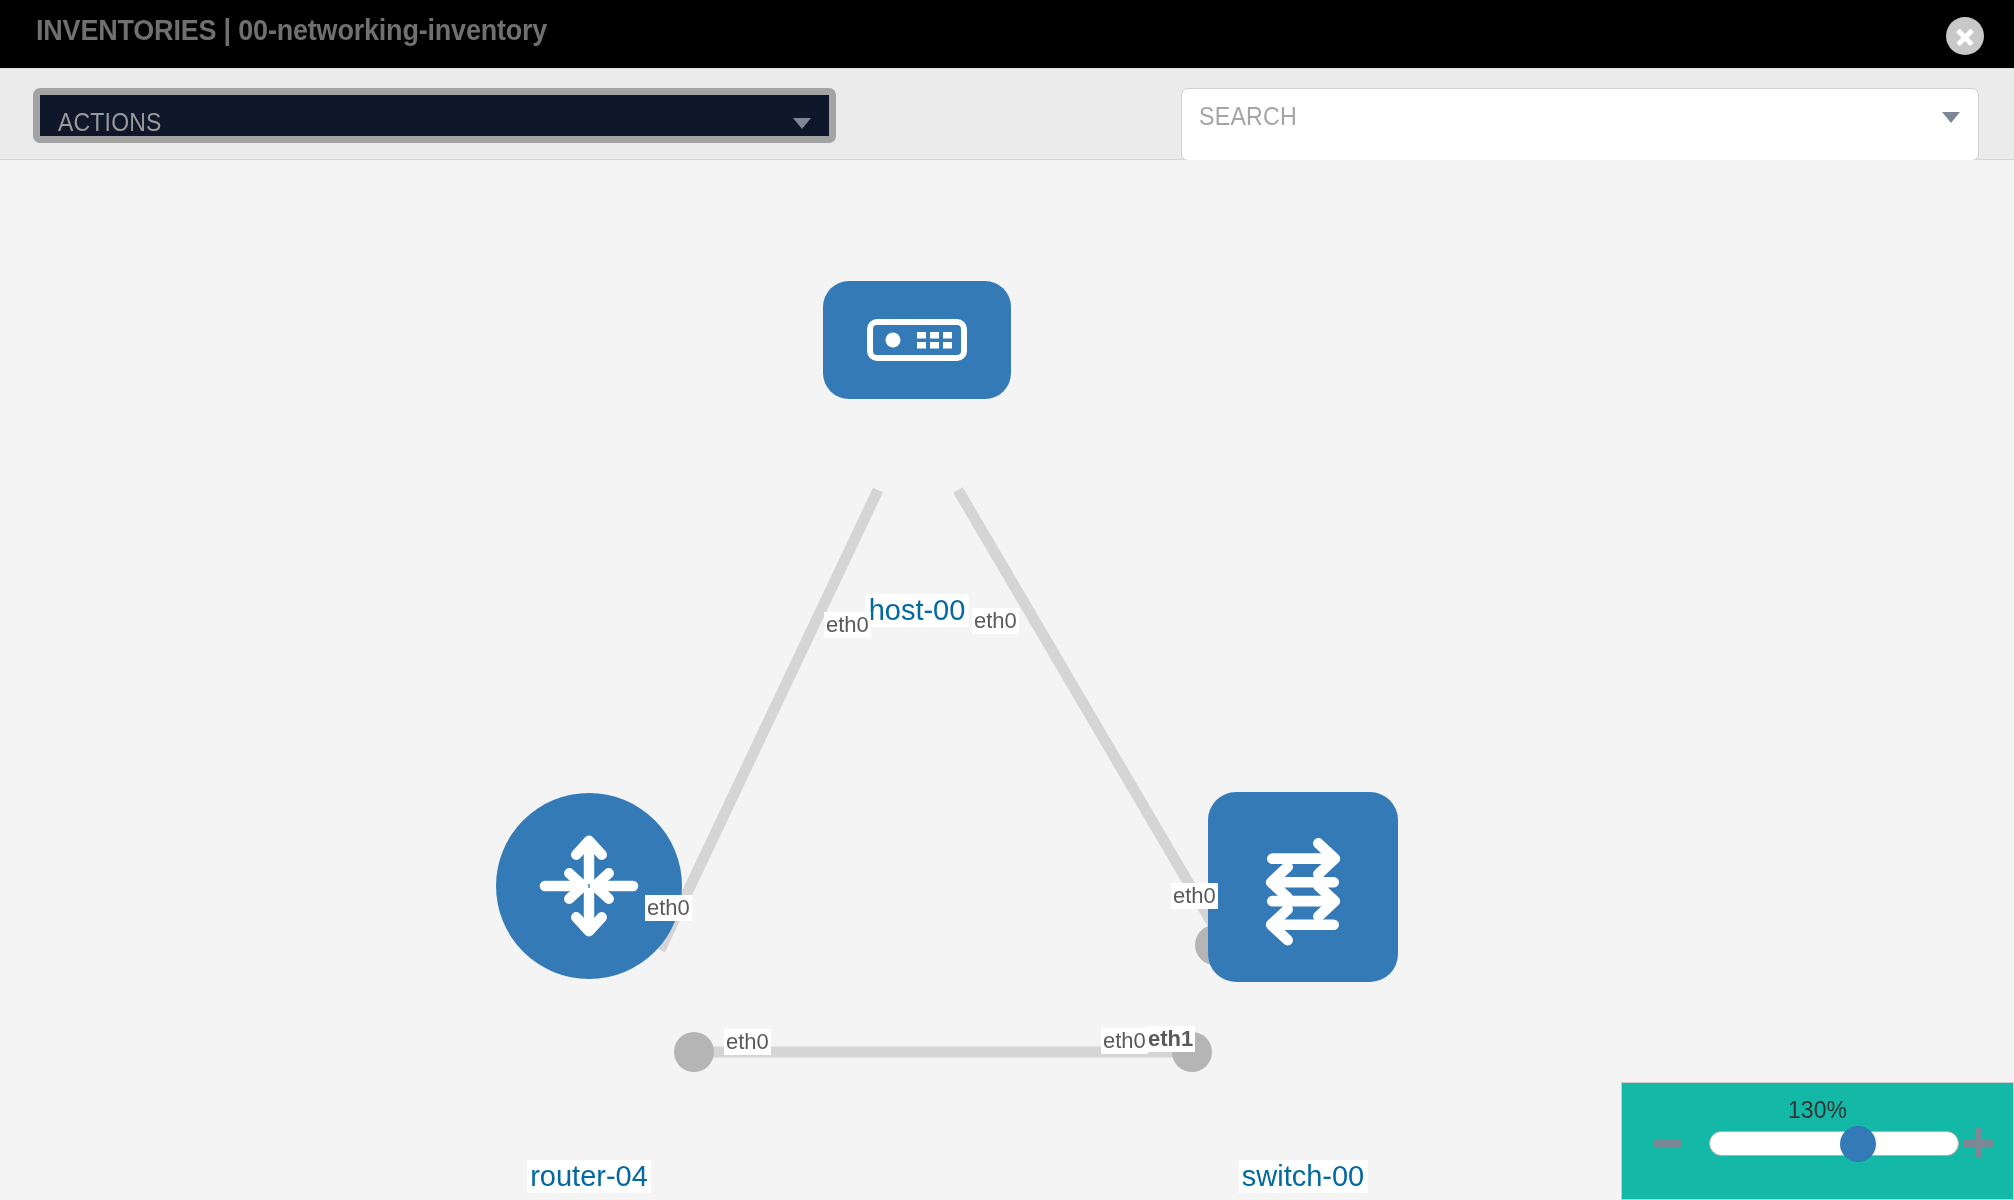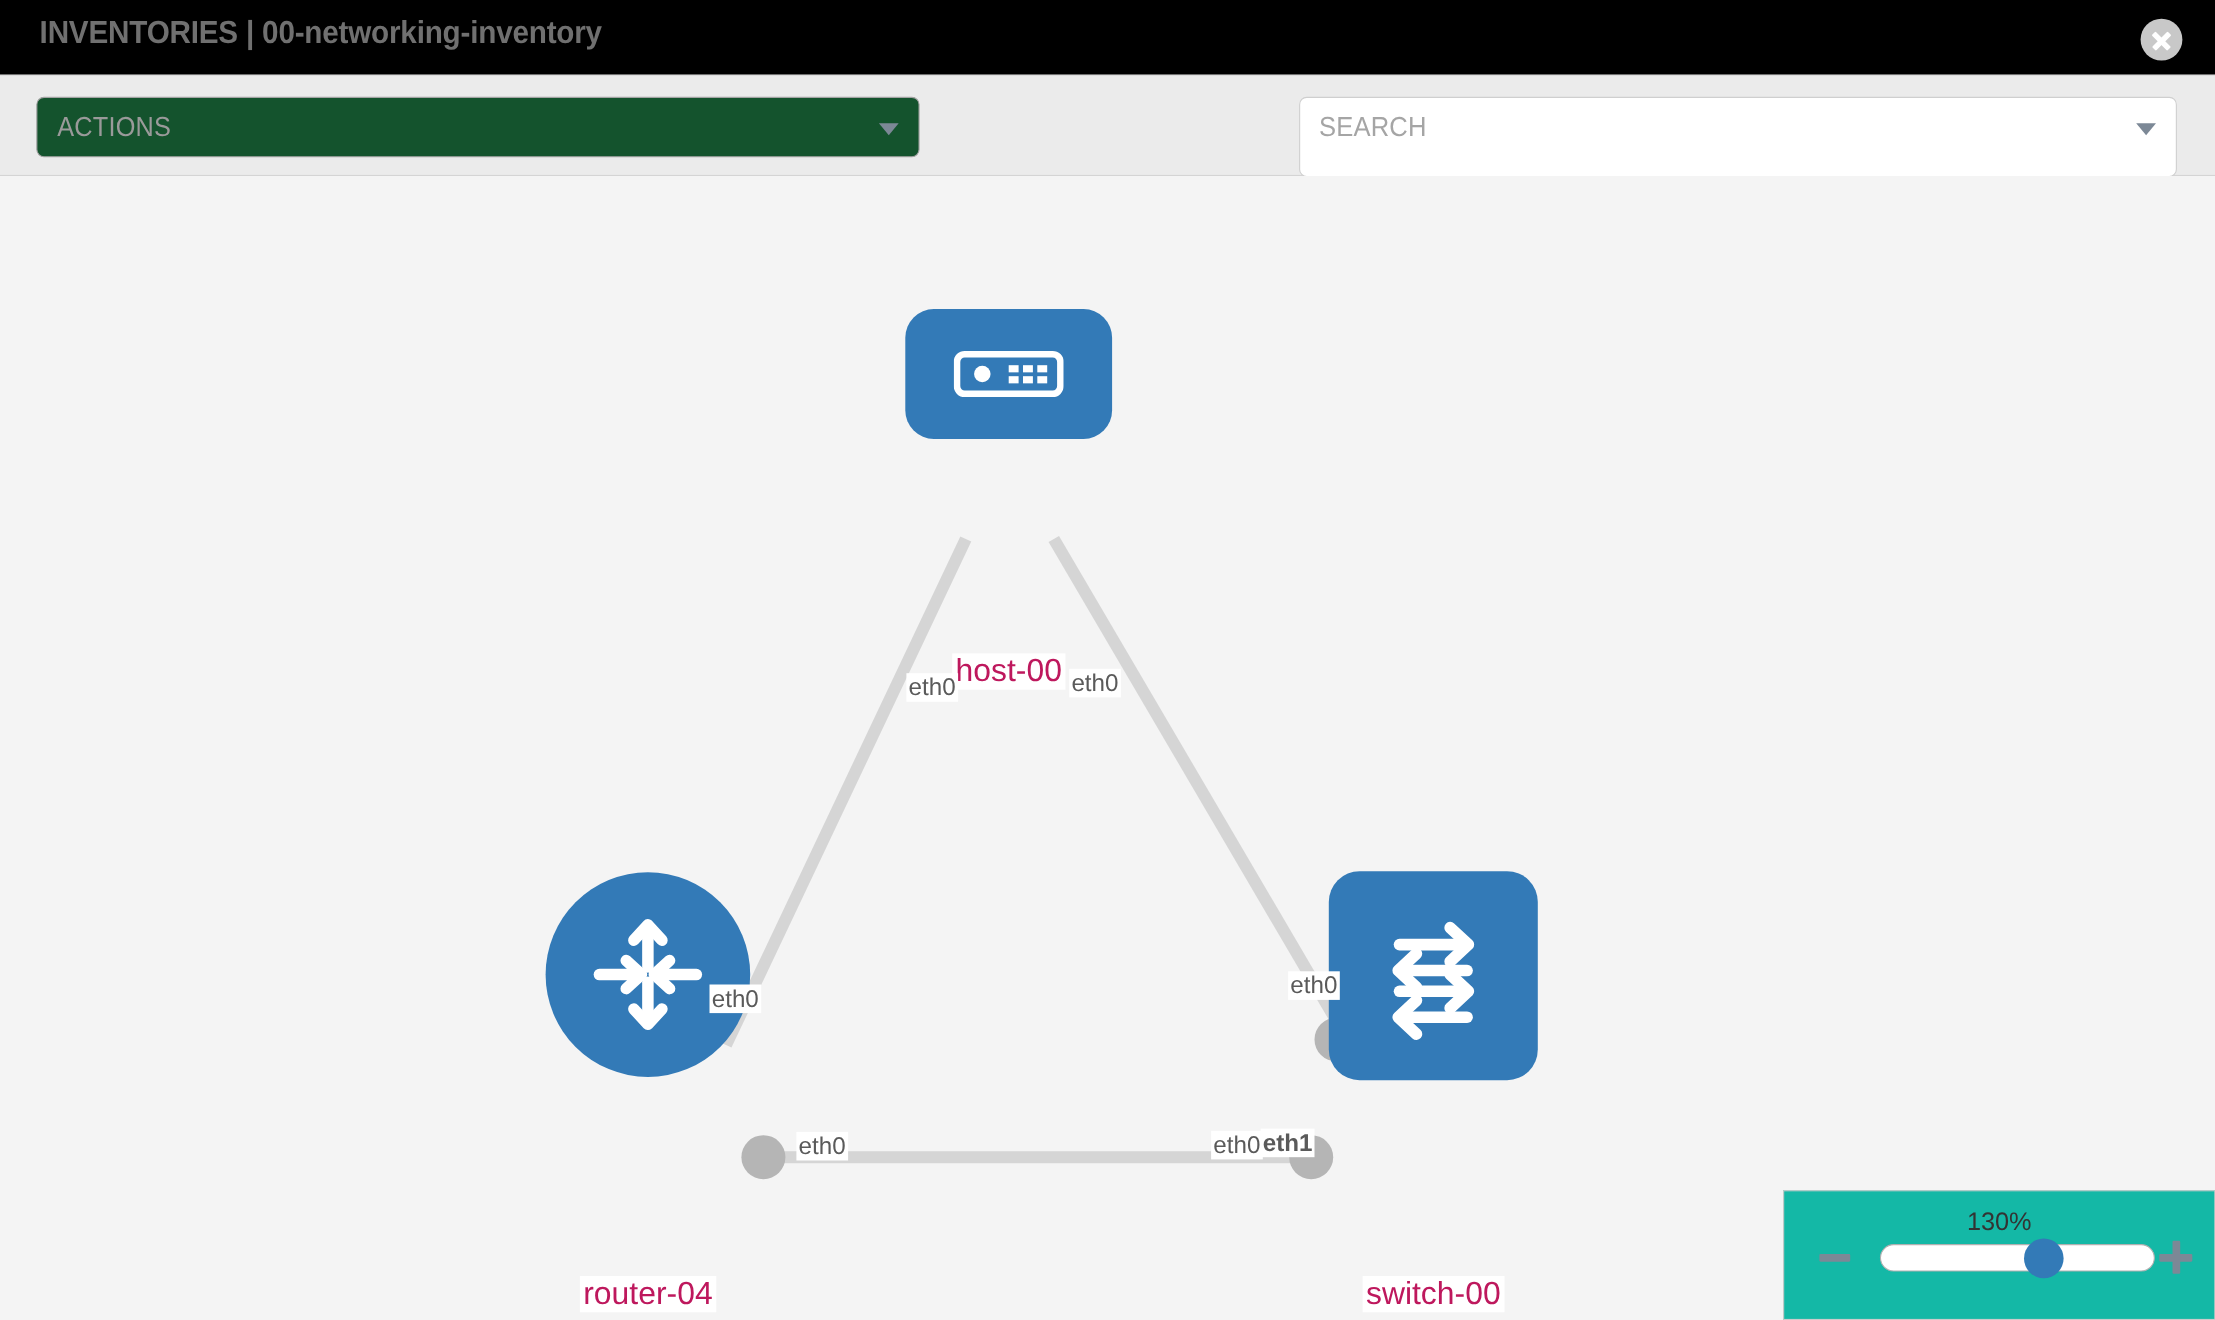--- a/index.html
+++ b/index.html
@@ -40,22 +40,22 @@
   
   .toolbar {
     position: absolute; left: 0; top: 68px; width: 2014px; height: 92px;
     background: #ebebeb;
     border-top: 1px solid #dcdcdc;
     border-bottom: 1px solid #d4d4d4;
   }
   .actions-select {
     position: absolute; left: 33px; top: 19px;
     width: 803px; height: 55px;
-    background: #14532d;
-    border: 1px solid #a3a3a3; border-radius: 7px;
+    background: #0f172a;
+    border: 7px solid #a3a3a3; border-radius: 7px;
     cursor: pointer;
     text-align: right;
   }
   .actions-select .label {
     position: absolute; left: 18px; top: 13px;
     font-size: 25px; color: #9a9a9a; letter-spacing: 0.2px;
     transform: scaleX(0.92); transform-origin: left center;
   }
   .caret {
     position: absolute; right: 18px; top: 23px;
@@ -90,21 +90,21 @@
   }
   .topology { position: absolute; left: 0; top: 0; width: 2014px; height: 1040px; }
 
   .node { position: absolute; }
   .node-shape {
     position: absolute; background: #337ab7;
     display: flex; align-items: center; justify-content: center;
   }
   .node-label {
     position: absolute; white-space: nowrap;
-    font-size: 29px; color: #be185d;
+    font-size: 29px; color: #0369a1;
     background: #ffffff; padding: 0 3px;
     transform: translateX(-50%);
   }
   .port {
     position: absolute; width: 40px; height: 40px;
     border-radius: 50%; background: #b5b5b5;
   }
   .link-label {
     position: absolute; white-space: nowrap;
     font-size: 22px; color: #5a5a5a;

